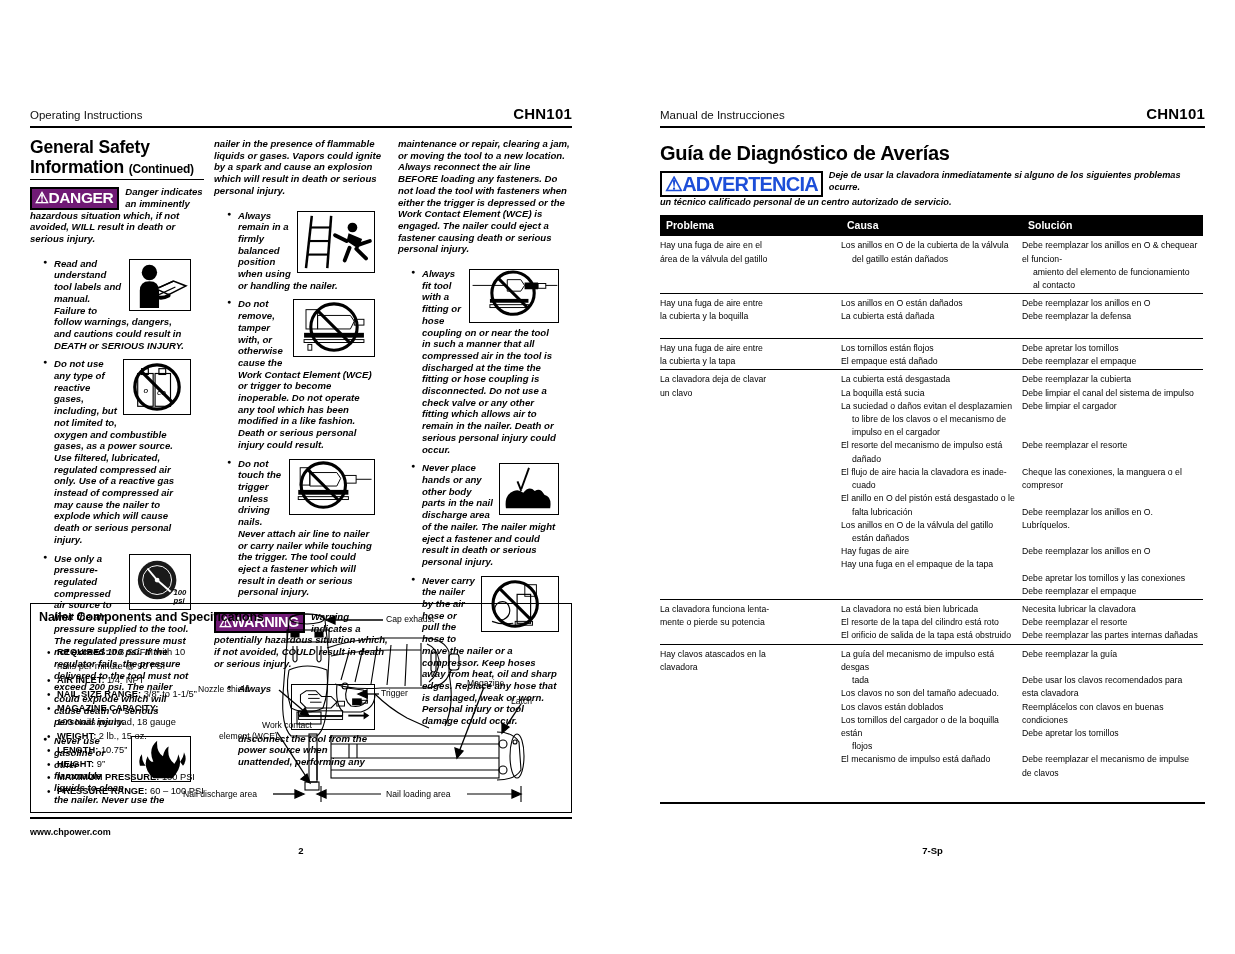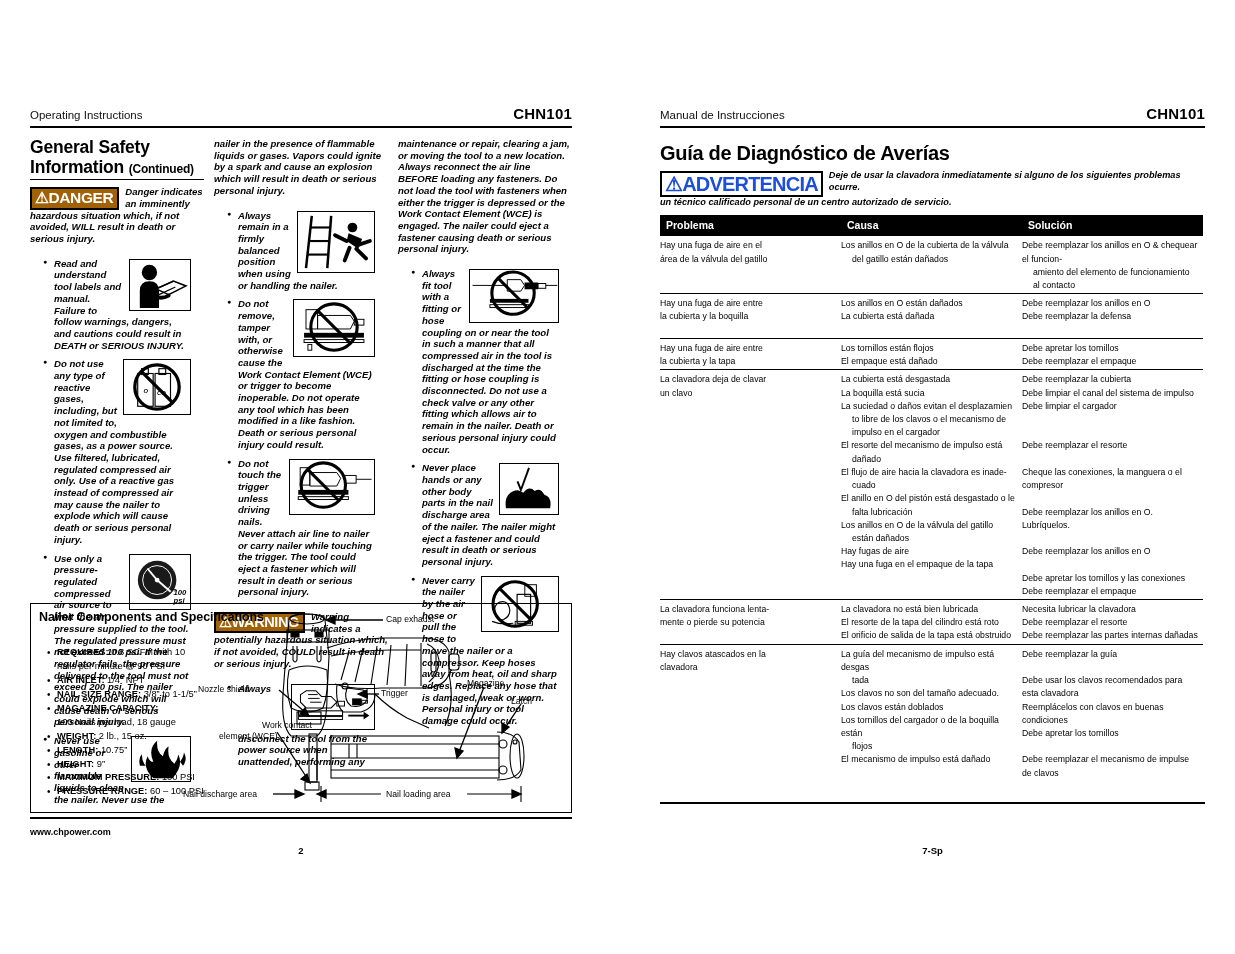--- a/index.html
+++ b/index.html
@@ -18,21 +18,21 @@
   .cols{display:flex;gap:10px;margin-top:10px;}
   .col{width:174px;}
   .col.c1{width:176px;}
   .col.c2{width:176px;}
   .col.c3{width:176px;}
 
   h1.sec{font-size:17.5px;font-weight:bold;line-height:1.12;margin:0 0 2px 0;letter-spacing:-.2px;}
   h1.sec .cont{font-size:12px;font-weight:bold;}
   .sec-rule{border-bottom:1.6px solid #000;margin:1px 0 6px 0;}
 
-  .sig{display:inline-block;border:2px solid #000;background:#a16207;color:#fff;
+  .sig{display:inline-block;border:2px solid #000;background:#701a75;color:#fff;
        font-weight:bold;font-style:normal;padding:0px 4px 1px 3px;line-height:1.12;
        letter-spacing:-.4px;vertical-align:middle;}
   .sig.danger{font-size:15.5px;}
   .sig.warning{font-size:14.5px;}
   .sig.adv{font-size:20px;background:#fff;color:#1d4ed8;border:2.5px solid #000;letter-spacing:-.8px;padding:0 3px;}
 
   .sigblk{overflow:hidden;}
   .sigblk .sigwrap{float:left;margin:1px 6px 0 0;}
   .sigtext{font-style:italic;font-weight:bold;font-size:9.6px;line-height:1.22;}
 

